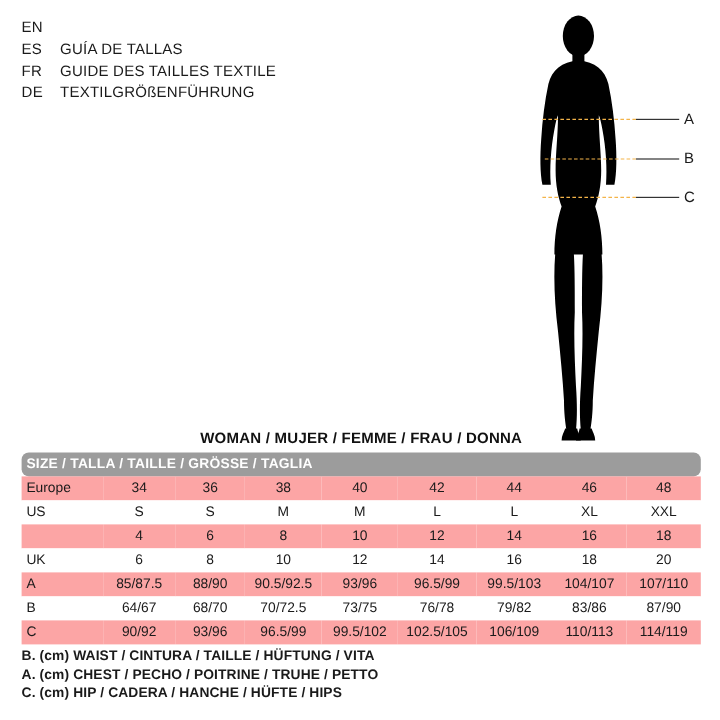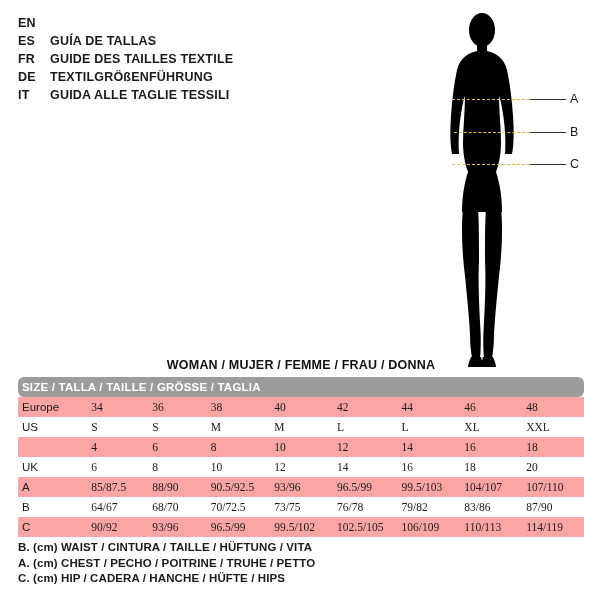--- a/index.html
+++ b/index.html
@@ -19,21 +19,20 @@
     width: 600px;
     height: 600px;
   }
 
   
   .lang-block {
     position: absolute;
     left: 18px;
     top: 14px;
     width: 300px;
-    font-weight: bold;
   }
   .lang-row {
     display: flex;
     align-items: baseline;
     height: 18px;
     line-height: 18px;
     font-size: 12.5px;
     letter-spacing: 0.2px;
   }
   .lang-code {
@@ -111,23 +110,22 @@
   }
   .row-plain td {
     background: #ffffff;
   }
   .col-label {
     width: 72px;
     text-align: left;
     padding-left: 4px;
   }
   .cell {
-    text-align: left;
+    text-align: center;
     width: 61px;
-    font-family: Liberation Serif, serif;
   }
 
   
   .legend {
     position: absolute;
     left: 18px;
     top: 540px;
     width: 560px;
   }
   .legend-row {
@@ -151,24 +149,20 @@
       <span class="lang-code">ES</span>
       <span class="lang-title">GUÍA DE TALLAS</span>
     </div>
     <div class="lang-row">
       <span class="lang-code">FR</span>
       <span class="lang-title">GUIDE DES TAILLES TEXTILE</span>
     </div>
     <div class="lang-row">
       <span class="lang-code">DE</span>
       <span class="lang-title">TEXTILGRÖßENFÜHRUNG</span>
-    </div>
-    <div class="lang-row">
-      <span class="lang-code">IT</span>
-      <span class="lang-title">GUIDA ALLE TAGLIE TESSILI</span>
     </div>
   </div>
 
   <div class="figure-wrap">
     <svg class="figure-svg" width="160" height="368" viewBox="0 0 160 368">
       <g fill="#000000">
 
         <ellipse cx="50" cy="22" rx="13" ry="17"></ellipse>
 
         <rect x="45" y="34" width="10" height="12"></rect>

